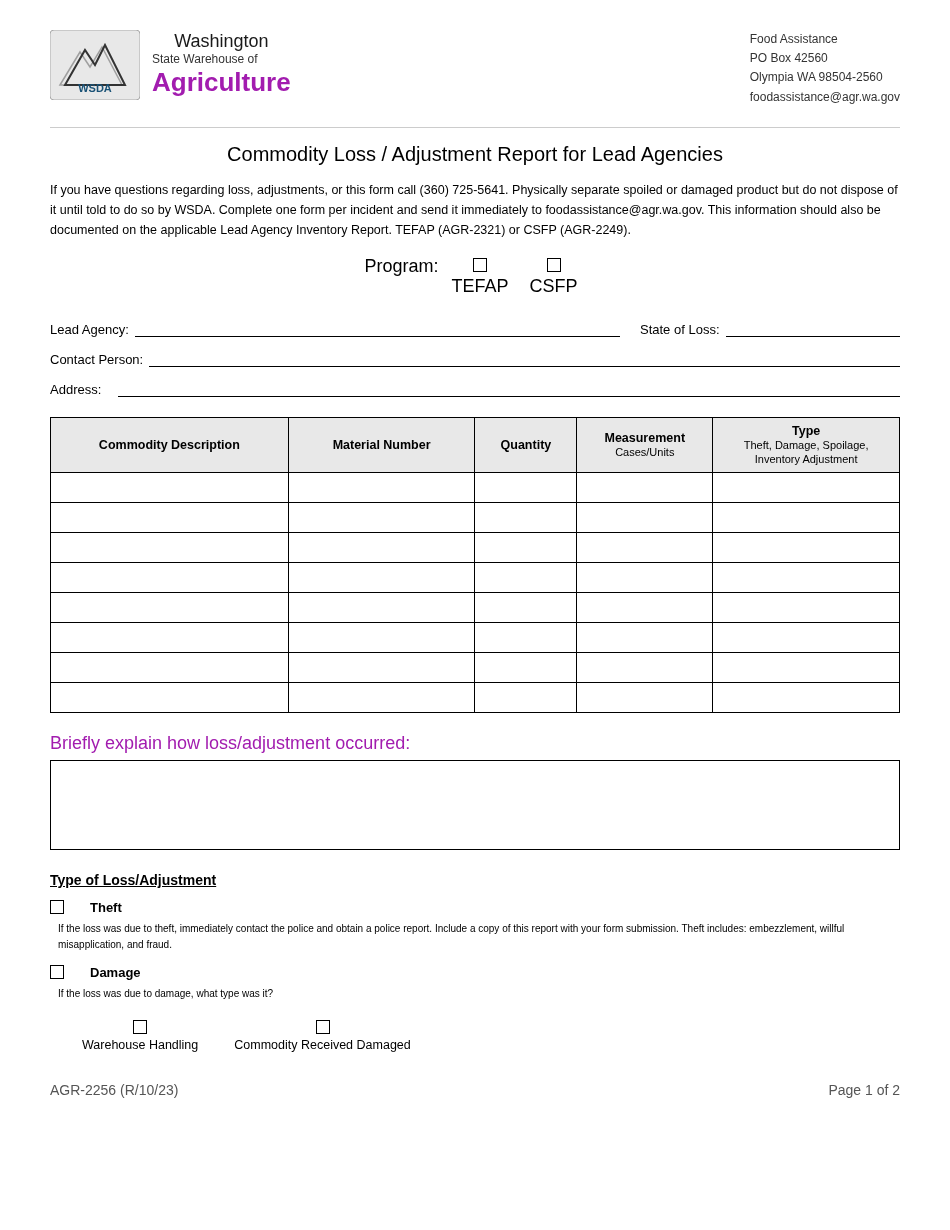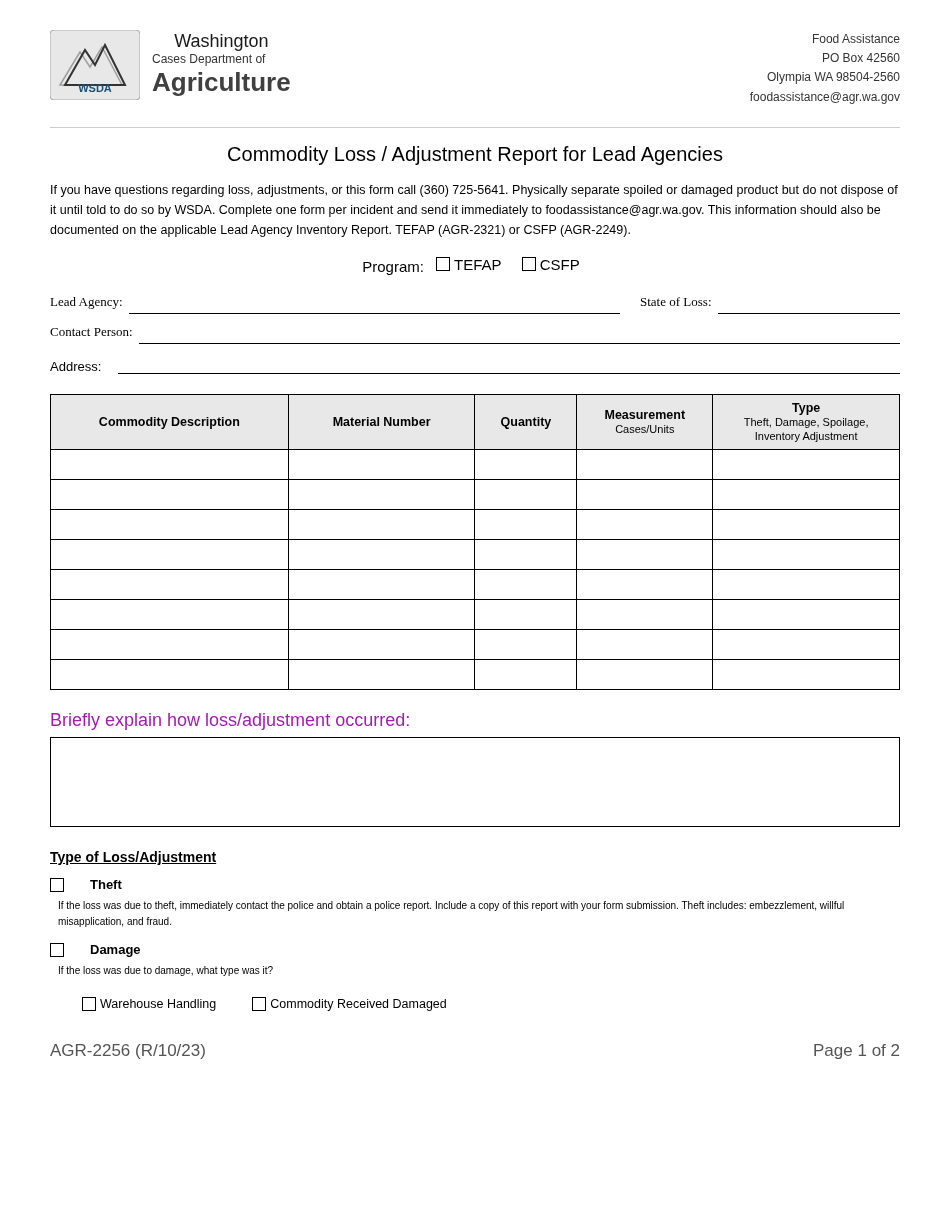--- a/index.html
+++ b/index.html
@@ -35,24 +35,23 @@
       text-align: center;
     }
     .wsda-subtitle {
       font-size: 12px;
       color: #333;
       line-height: 1.3;
     }
     .wsda-agri {
       font-size: 26px;
       font-weight: bold;
-      color: #404040;
+      color: #a21caf;
     }
     .header-address {
-      text-align: right;
       font-size: 12px;
       line-height: 1.6;
       color: #333;
     }
     .divider {
       border: none;
       border-top: 1px solid #ccc;
       margin: 10px 0 15px 0;
     }
     .main-title {
@@ -64,50 +63,50 @@
     }
     .intro-text {
       font-size: 12.5px;
       line-height: 1.6;
       margin-bottom: 16px;
       color: #000;
     }
     .program-row {
       text-align: center;
       margin-bottom: 20px;
-      font-size: 15px;
+      font-size: 18px;
     }
     .checkbox-inline {
       display: inline-flex;
       align-items: center;
       gap: 4px;
       margin: 0 8px;
+      flex-direction: column;
     }
     .checkbox-box {
       width: 14px;
       height: 14px;
       border: 1.5px solid #000;
       display: inline-block;
       flex-shrink: 0;
     }
     .form-fields {
       margin-bottom: 20px;
     }
     .form-row {
       display: flex;
       align-items: flex-end;
       margin-bottom: 10px;
       gap: 20px;
     }
     .form-field {
       display: flex;
-      align-items: flex-start;
+      align-items: flex-end;
       gap: 6px;
       flex: 1;
-      font-family: Liberation Serif, serif;
     }
     .form-label {
       font-size: 13px;
       white-space: nowrap;
       color: #000;
     }
     .form-line {
       flex: 1;
       border: none;
       border-bottom: 1px solid #000;
@@ -204,42 +203,42 @@
       display: flex;
       align-items: center;
       gap: 20px;
       margin-top: 18px;
     }
     .footer-row {
       display: flex;
       justify-content: space-between;
       align-items: flex-end;
       margin-top: 30px;
-      font-size: 17px;
+      font-size: 14px;
       color: #555;
     }
   </style>
 </head>
 <body>
 
 <div class="header">
   <div class="logo-section">
 
     <svg class="logo-svg" viewBox="0 0 90 70" xmlns="http://www.w3.org/2000/svg">
 
       <rect x="0" y="0" width="90" height="70" rx="4" fill="#e8e8e8" stroke="#aaa" stroke-width="1"></rect>
 
       <polygon points="15,55 35,20 45,35 55,15 75,55" fill="none" stroke="#333" stroke-width="2"></polygon>
       <polygon points="10,55 30,22 40,37 52,17 72,55" fill="none" stroke="#333" stroke-width="1.5" opacity="0.4"></polygon>
 
       <text x="45" y="62" text-anchor="middle" font-size="11" font-weight="bold" fill="#1a5276">WSDA</text>
     </svg>
     <div>
       <div class="wsda-text">Washington</div>
-      <div class="wsda-subtitle">Cases Department of</div>
+      <div class="wsda-subtitle">State Warehouse of</div>
       <div class="wsda-agri">Agriculture</div>
     </div>
   </div>
   <div class="header-address">
     <div>Food Assistance</div>
     <div>PO Box 42560</div>
     <div>Olympia WA  98504-2560</div>
     <div>foodassistance@agr.wa.gov</div>
   </div>
 </div>

